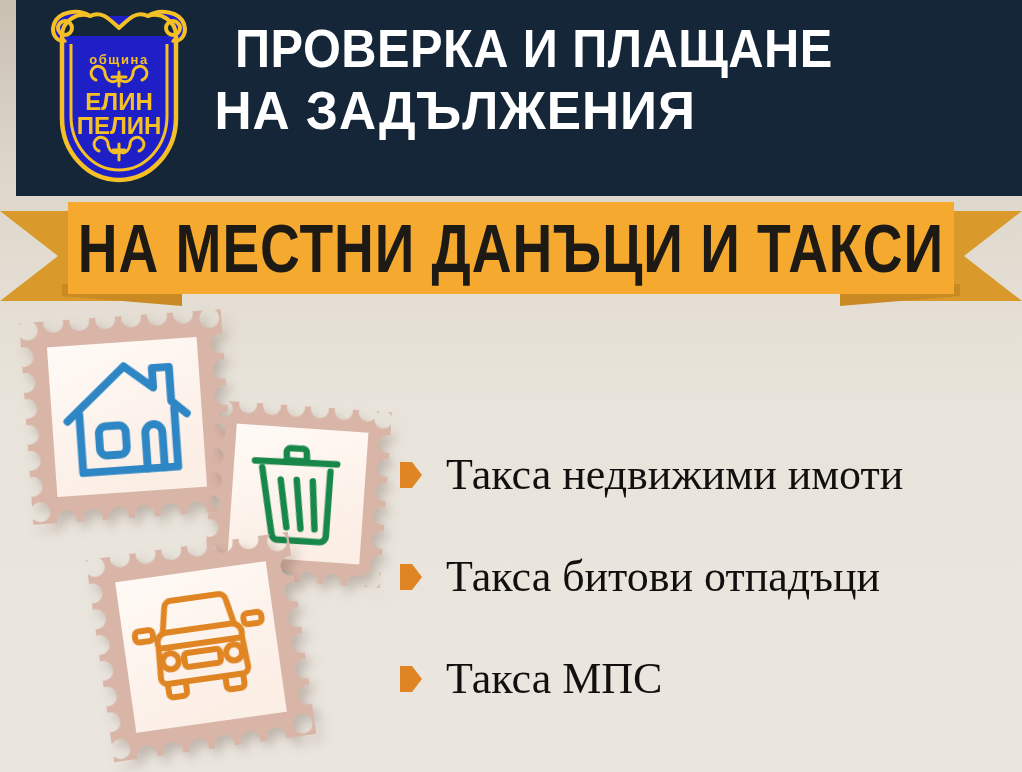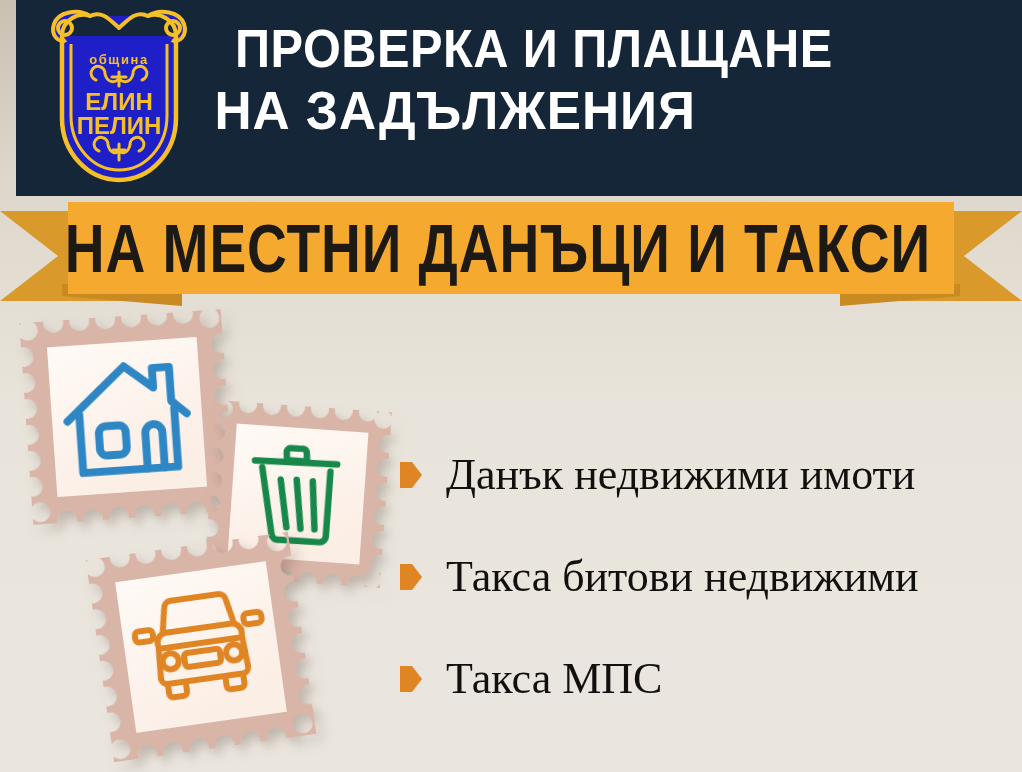--- a/index.html
+++ b/index.html
@@ -115,21 +115,21 @@
   }
   .ribbon-band {
     position: absolute;
     left: 68px;
     top: 6px;
     width: 886px;
     height: 92px;
     background: #f5a92e;
     display: flex;
     align-items: center;
-    justify-content: flex-end;
+    justify-content: center;
   }
   .ribbon-text {
     font-family: "Liberation Sans", sans-serif;
     font-weight: bold;
     font-size: 58px;
     line-height: 60px;
     color: #1d1a16;
     letter-spacing: 1px;
     transform: scaleX(0.95) scaleY(1.18);
     transform-origin: center;
@@ -342,26 +342,26 @@
           <rect x="106" y="27" width="18" height="11" rx="4"></rect>
         </g>
       </svg>
     </div>
   </div>
 
   <div class="bullets">
 
     <div class="bullet-row">
       <span class="bullet-marker"></span>
-      <span class="bullet-text">Данък недвижими имоти</span>
+      <span class="bullet-text">Такса недвижими имоти</span>
     </div>
 
     <div class="bullet-row">
       <span class="bullet-marker"></span>
-      <span class="bullet-text">Такса битови недвижими</span>
+      <span class="bullet-text">Такса битови отпадъци</span>
     </div>
 
     <div class="bullet-row">
       <span class="bullet-marker"></span>
       <span class="bullet-text">Такса МПС</span>
     </div>
   </div>
 
   <div class="ribbon">
     <div class="ribbon-tail-left"></div>

